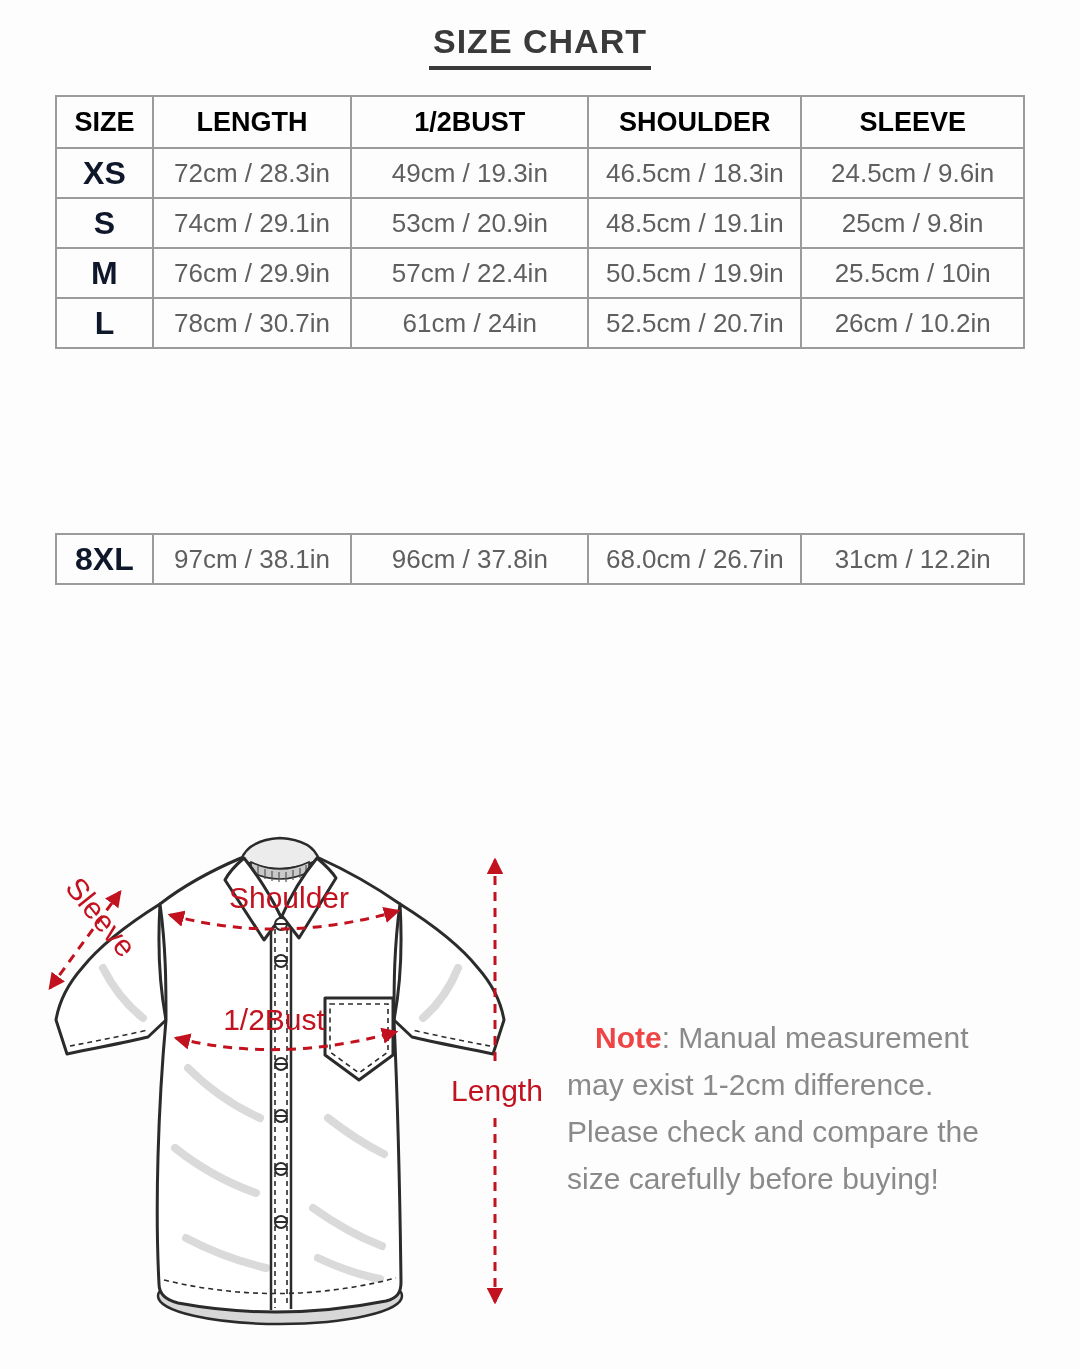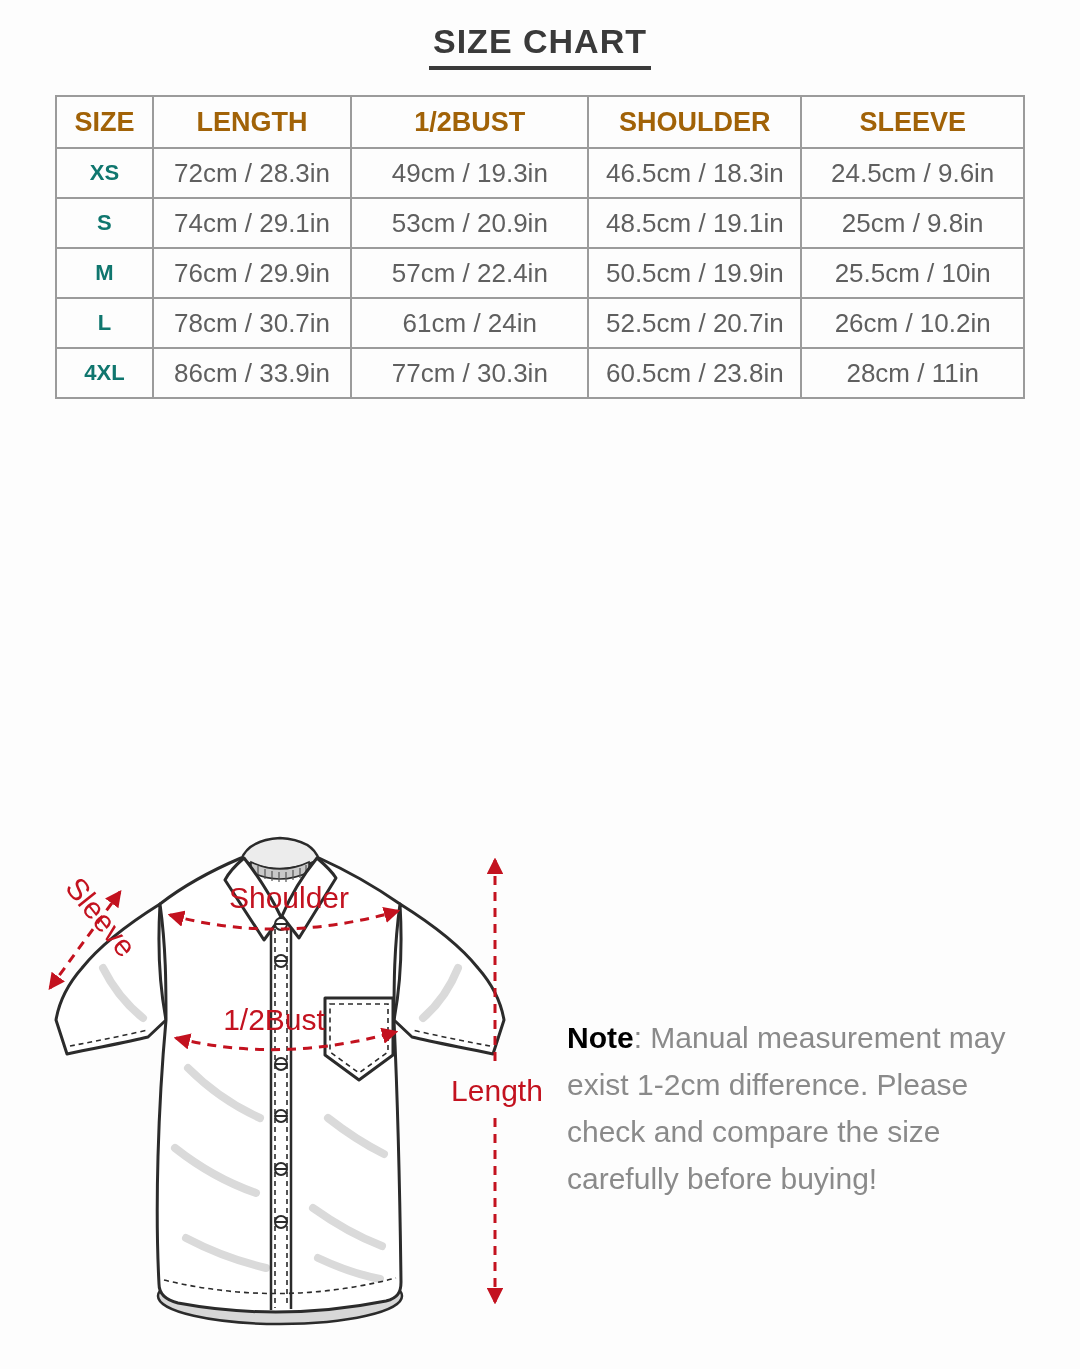--- a/index.html
+++ b/index.html
@@ -18,29 +18,29 @@
   .tbl{
     position:absolute;left:55px;width:970px;border-collapse:collapse;
     table-layout:fixed;background:#fdfdfd;
   }
   .tbl.upper{top:95px;}
   .tbl.lower{top:533px;}
   .tbl th,.tbl td{
     border:2px solid #9b9b9b;text-align:center;vertical-align:middle;
     height:48px;padding:0;white-space:nowrap;overflow:hidden;
   }
-  .tbl th{font-size:27px;font-weight:bold;color:#a16207;height:50px;}
+  .tbl th{font-size:27px;font-weight:bold;color:#000000;height:50px;}
   .tbl td{font-size:26px;color:#5f5f5f;font-weight:400;}
-  .tbl td.size-col{font-weight:bold;color:#0f766e;font-size:22px;}
+  .tbl td.size-col{font-weight:bold;color:#0f172a;font-size:32px;}
   
   .note{
     position:absolute;left:567px;top:984px;width:466px;
     font-size:30px;line-height:47px;color:#8a8a8a;
   }
-  .note b{color:#000000;}
+  .note b{color:#ef4444;margin-left:28px;}
   
   .diagram{position:absolute;left:8px;top:818px;}
   .outline{fill:#ffffff;stroke:#2b2b2b;stroke-width:3;stroke-linejoin:round;}
   .stitch{fill:none;stroke:#2b2b2b;stroke-width:1.6;stroke-dasharray:5 4;}
   .wrinkle{fill:none;stroke:#dadada;stroke-width:8;stroke-linecap:round;}
   .red-line{fill:none;stroke-width:3;stroke-dasharray:9 7;}
   .red-label{font-family:"Liberation Sans",sans-serif;font-size:30px;}
 </style>
 </head>
 <body>
@@ -88,39 +88,39 @@
         <td>50.5cm / 19.9in</td>
         <td>25.5cm / 10in</td>
       </tr>
       <tr>
         <td class="size-col">L</td>
         <td>78cm / 30.7in</td>
         <td>61cm / 24in</td>
         <td>52.5cm / 20.7in</td>
         <td>26cm / 10.2in</td>
       </tr>
-      <tr>
-        <td class="size-col">4XL</td>
-        <td>86cm / 33.9in</td>
-        <td>77cm / 30.3in</td>
-        <td>60.5cm / 23.8in</td>
-        <td>28cm / 11in</td>
-      </tr>
     </tbody>
 </table>
 
 <table class="tbl lower">
   <colgroup>
     <col style="width:10%">
       <col style="width:20.5%">
       <col style="width:24.5%">
     <col style="width:22%">
       <col style="width:23%">
   </colgroup>
   <tbody>
+      <tr>
+        <td class="size-col">8XL</td>
+        <td>97cm / 38.1in</td>
+        <td>96cm / 37.8in</td>
+        <td>68.0cm / 26.7in</td>
+        <td>31cm / 12.2in</td>
+      </tr>
     </tbody>
 </table>
 
 <svg class="diagram" width="575" height="551" viewBox="0 0 575 551" xmlns="http://www.w3.org/2000/svg">
   <defs>
     <marker id="arrow" viewBox="0 0 10 10" refX="8.5" refY="5" markerWidth="5.5" markerHeight="5.5" orient="auto-start-reverse">
       <path class="accent-fill" d="M0,0 L10,5 L0,10 Z" fill="#c3121f"></path>
     </marker>
   </defs>
 

